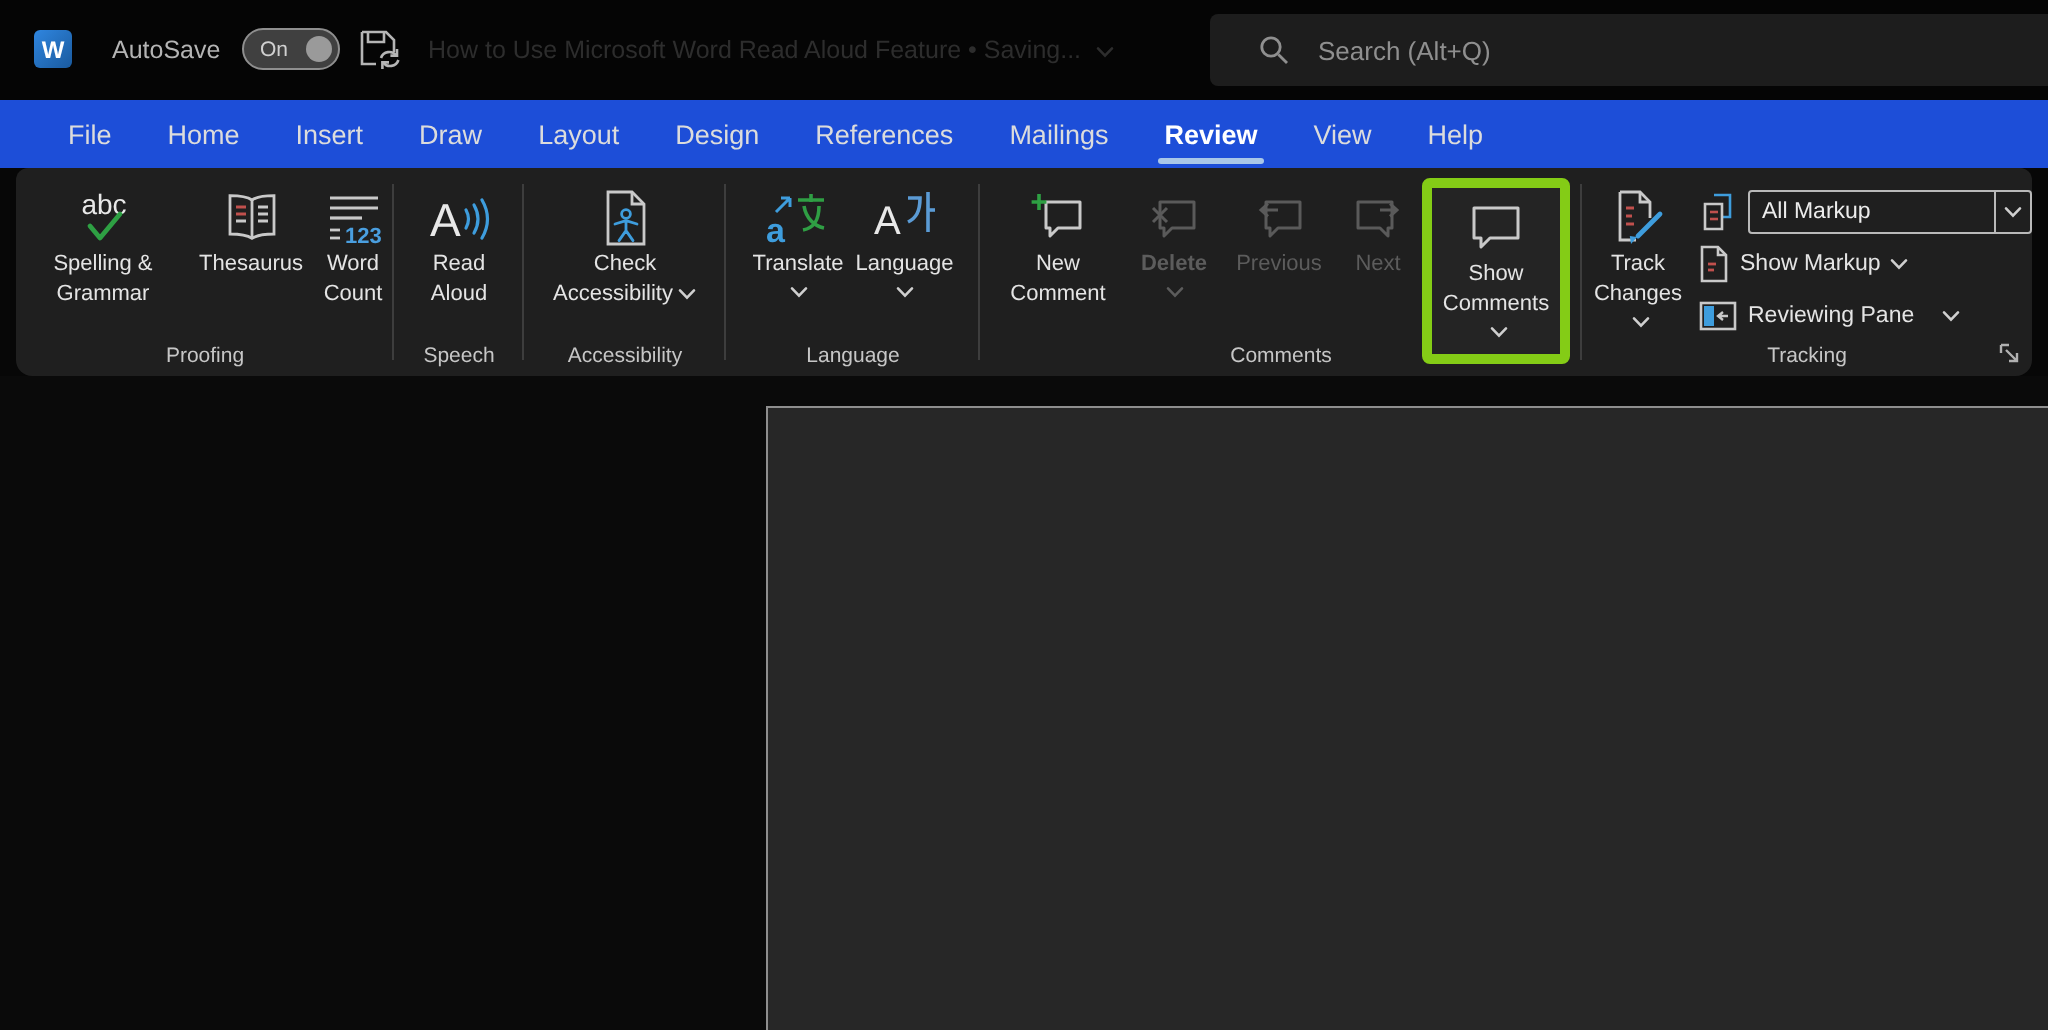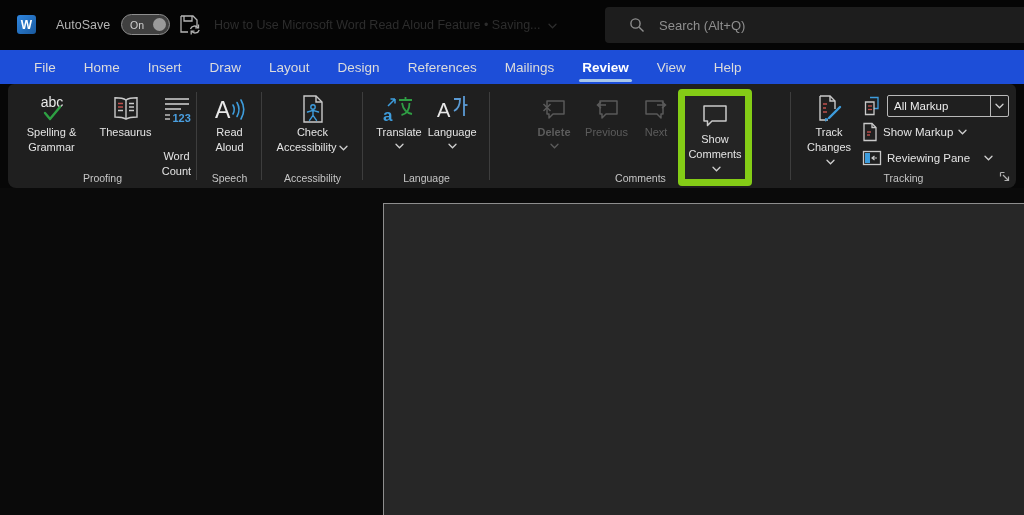--- a/index.html
+++ b/index.html
@@ -46,30 +46,30 @@
 
   .rbtn { display:flex; flex-direction:column; align-items:center; padding:3px 3px; border-radius:4px; cursor:default; }
   .ricon { height:33px; display:flex; align-items:center; justify-content:center; }
   .rtext { font-size:11px; line-height:1.32; color:#e4e4e4; text-align:center; }
   .rtext span { white-space:pre-line; }
   .chev { color:#cfcfcf; }
   .chev-inline { margin-left:3px; display:inline-block; }
   .chev-below { margin-top:3px; }
   .disabled .rtext { color:#5c5c5c; }
   .disabled .chev { color:#5c5c5c; }
-  .selected { border:7px solid #84cc16; background:#242424; }
-
-  .w-spelling { width:86px; } .w-thesaurus { width:62px; } .w-wordcount { width:40px;gap:24px; }
+  .selected { border:5px solid #84cc16; background:#242424; }
+
+  .w-spelling { width:86px; } .w-thesaurus { width:62px; } .w-wordcount { width:40px; }
   .w-newcomment { width:66px; } .w-delete { width:50px;font-weight:bold; } .w-previous { width:55px; }
   .w-next { width:44px; } .w-showcomments { width:74px; } .w-trackchanges { width:62px; }
 
   
   .trk-col { display:flex; flex-direction:column; gap:4px; padding-top:6px; margin-left:2px; }
   .trk-row { display:flex; align-items:center; gap:5px; height:22px; }
-  .combobox { width:122px; height:22px; border:1px solid #b9b9b9; border-radius:2px; display:flex; align-items:center; background:#1f1f1f; }
+  .combobox { width:142px; height:22px; border:1px solid #b9b9b9; border-radius:2px; display:flex; align-items:center; background:#1f1f1f; }
   .combo-text { flex:1; font-size:11.5px; color:#ececec; padding-left:6px; }
   .combo-chev { width:18px; height:100%; border-left:1px solid #b9b9b9; display:flex; align-items:center; justify-content:center; color:#cfcfcf; }
   .trk-label { font-size:11.5px; color:#e4e4e4; white-space:nowrap; }
   .gap-chev { margin-left:9px; }
   .dialog-launcher { position:absolute; right:5px; bottom:5px; }
 
   
   .canvas { position:absolute; left:0; top:188px; width:1024px; height:327px; background:#0a0a0a; }
   .page { position:absolute; left:383px; top:15px; width:641px; height:312px; background:#272727;
     border-top:1px solid #8e8e8e; border-left:1px solid #8e8e8e; }
@@ -240,20 +240,30 @@
         <svg class="chev chev-below" width="9" height="6" viewBox="0 0 9 6">
             <path d="M1 1.2 L4.5 4.8 L8 1.2" stroke="currentColor" fill="none" stroke-width="1.3" stroke-linecap="round"></path>
           </svg>
       </div>
     </div>
     <div class="rgroup-label">Language</div>
   </div>
 
   <div class="rgroup g-comments">
     <div class="rbody">
+      <div class="rbtn w-newcomment">
+        <span class="ricon">
+          <svg width="28" height="26" viewBox="0 0 28 26">
+            <path d="M8 5 h17 v13 h-11 l-4 4 v-4 h-2 z" stroke="#c9c9c9" stroke-width="1.5" fill="none" stroke-linejoin="round"></path>
+            <path d="M4.5 1 v8 M0.8 5 h7.4" stroke="#2ea043" stroke-width="1.8" fill="none"></path>
+          </svg>
+        </span>
+        <span class="rtext"><span>New
+Comment</span></span>
+      </div>
       <div class="rbtn w-delete disabled">
         <span class="ricon">
           <svg width="26" height="26" viewBox="0 0 26 26">
             <path d="M6 5 h17 v13 h-11 l-4 4 v-4 h-2 z" stroke="#5a5a5a" stroke-width="1.5" fill="none" stroke-linejoin="round"></path>
             <path d="M2.5 8 l7 7 M9.5 8 l-7 7" stroke="#5a5a5a" stroke-width="1.5" fill="none"></path>
           </svg>
         </span>
         <span class="rtext"><span>Delete</span></span>
         <svg class="chev chev-below" width="9" height="6" viewBox="0 0 9 6">
             <path d="M1 1.2 L4.5 4.8 L8 1.2" stroke="currentColor" fill="none" stroke-width="1.3" stroke-linecap="round"></path>

